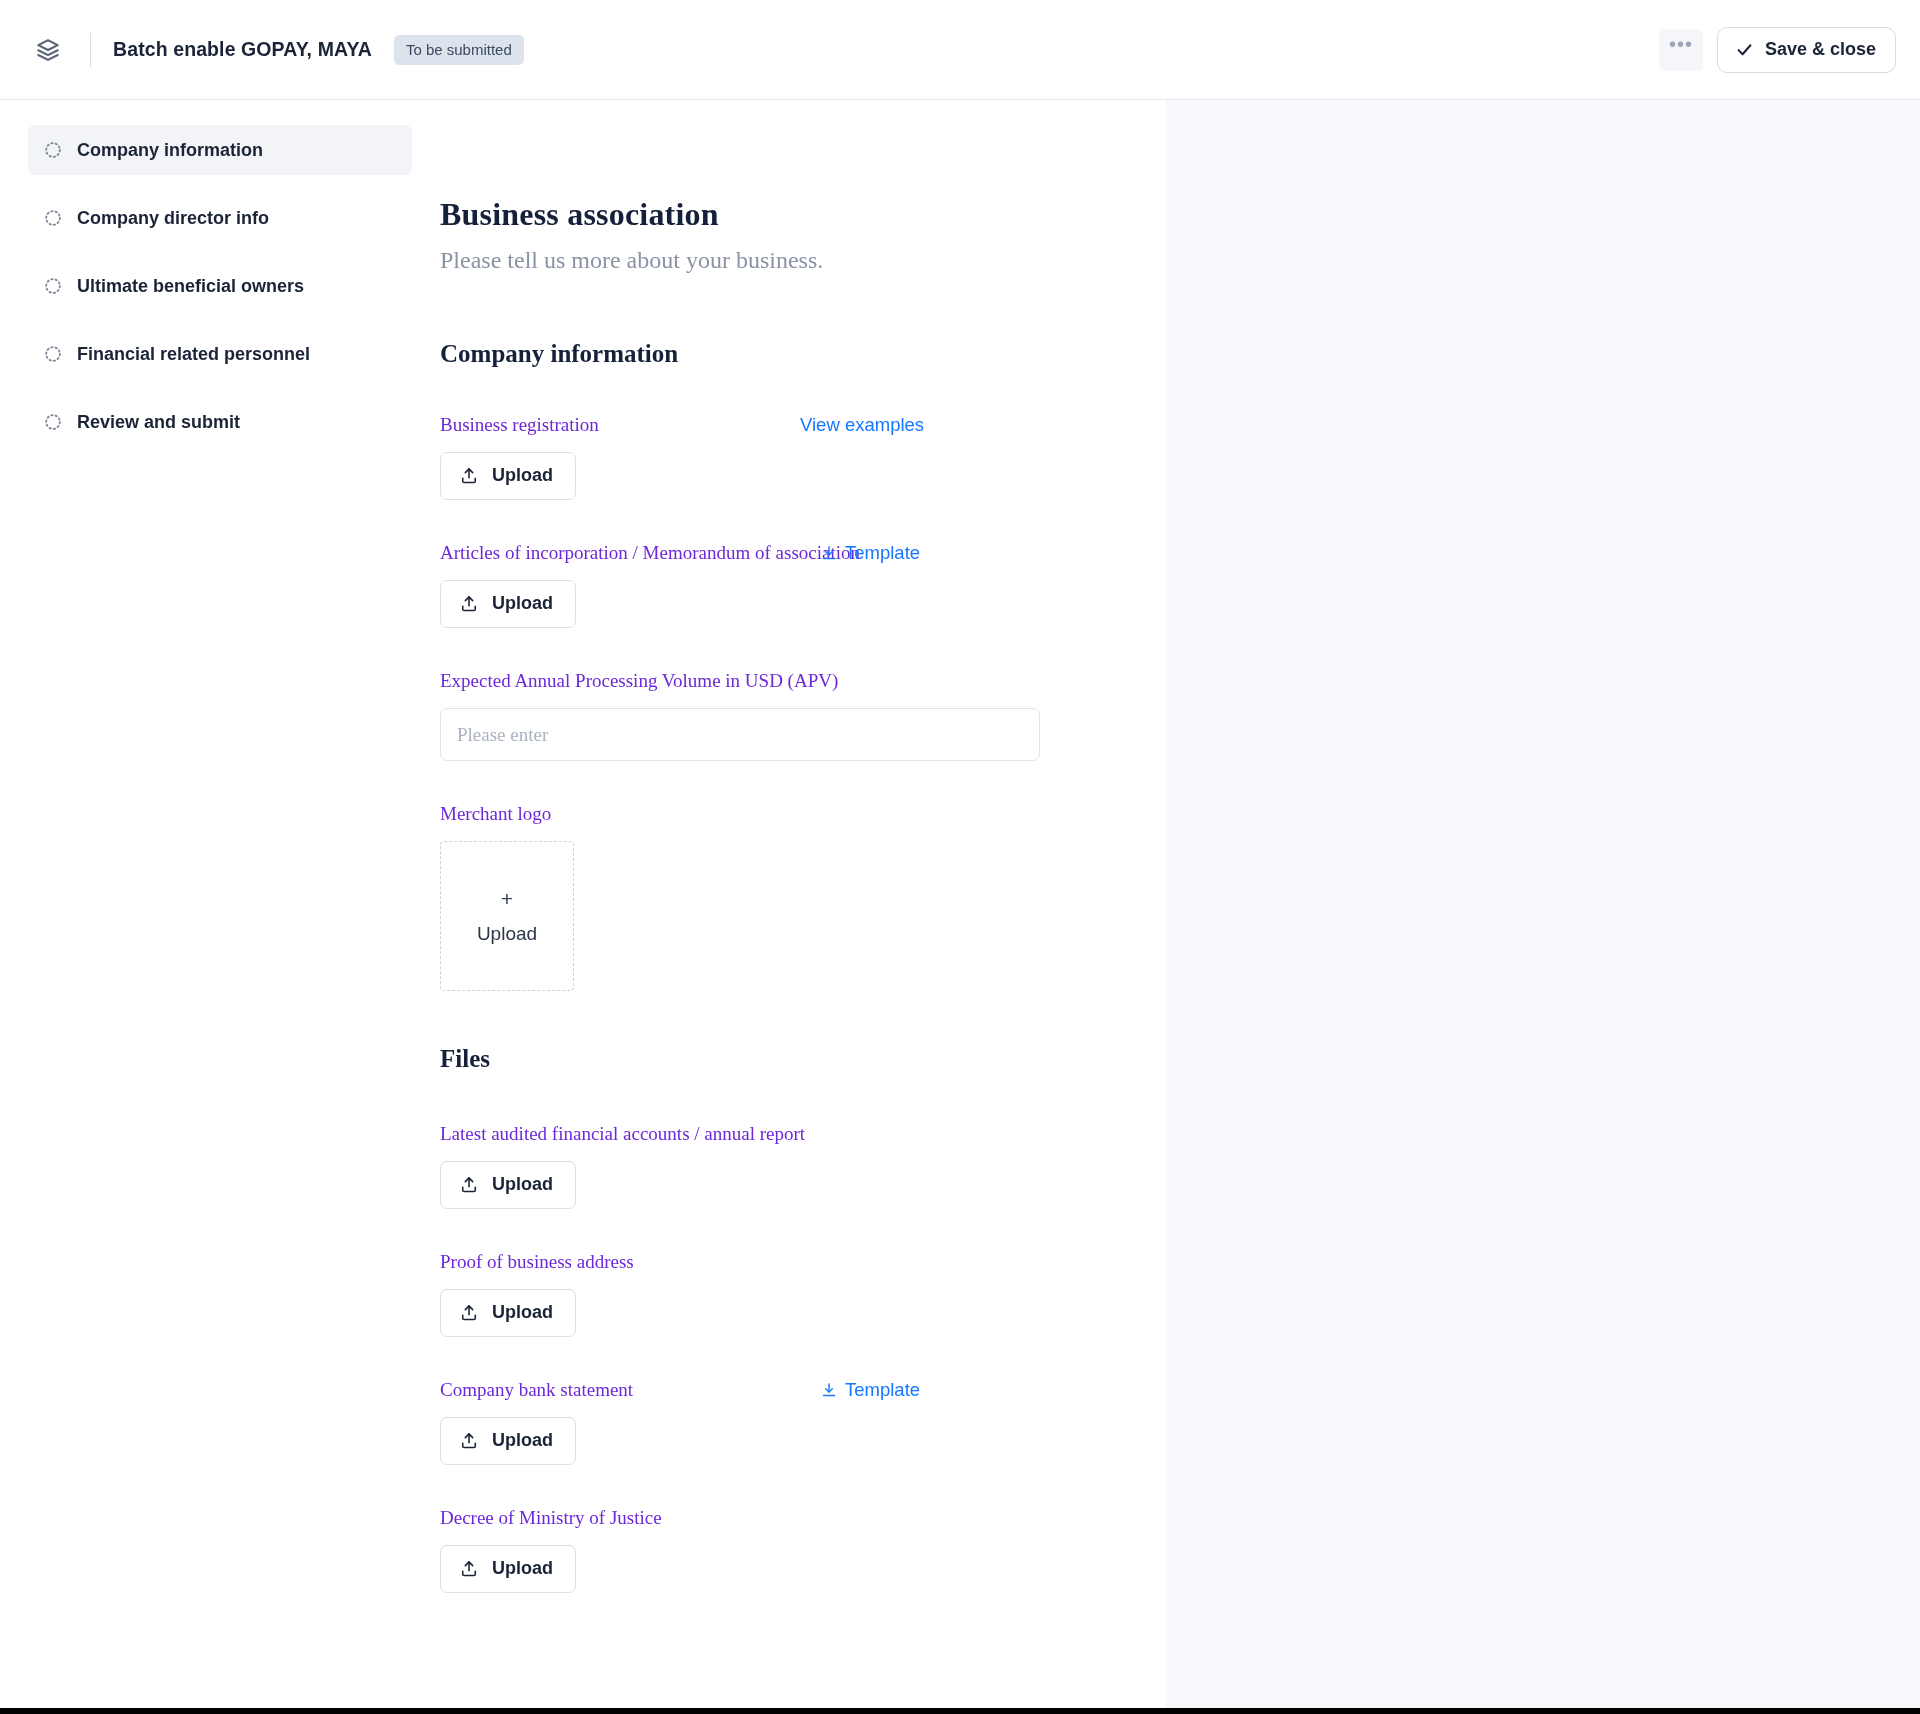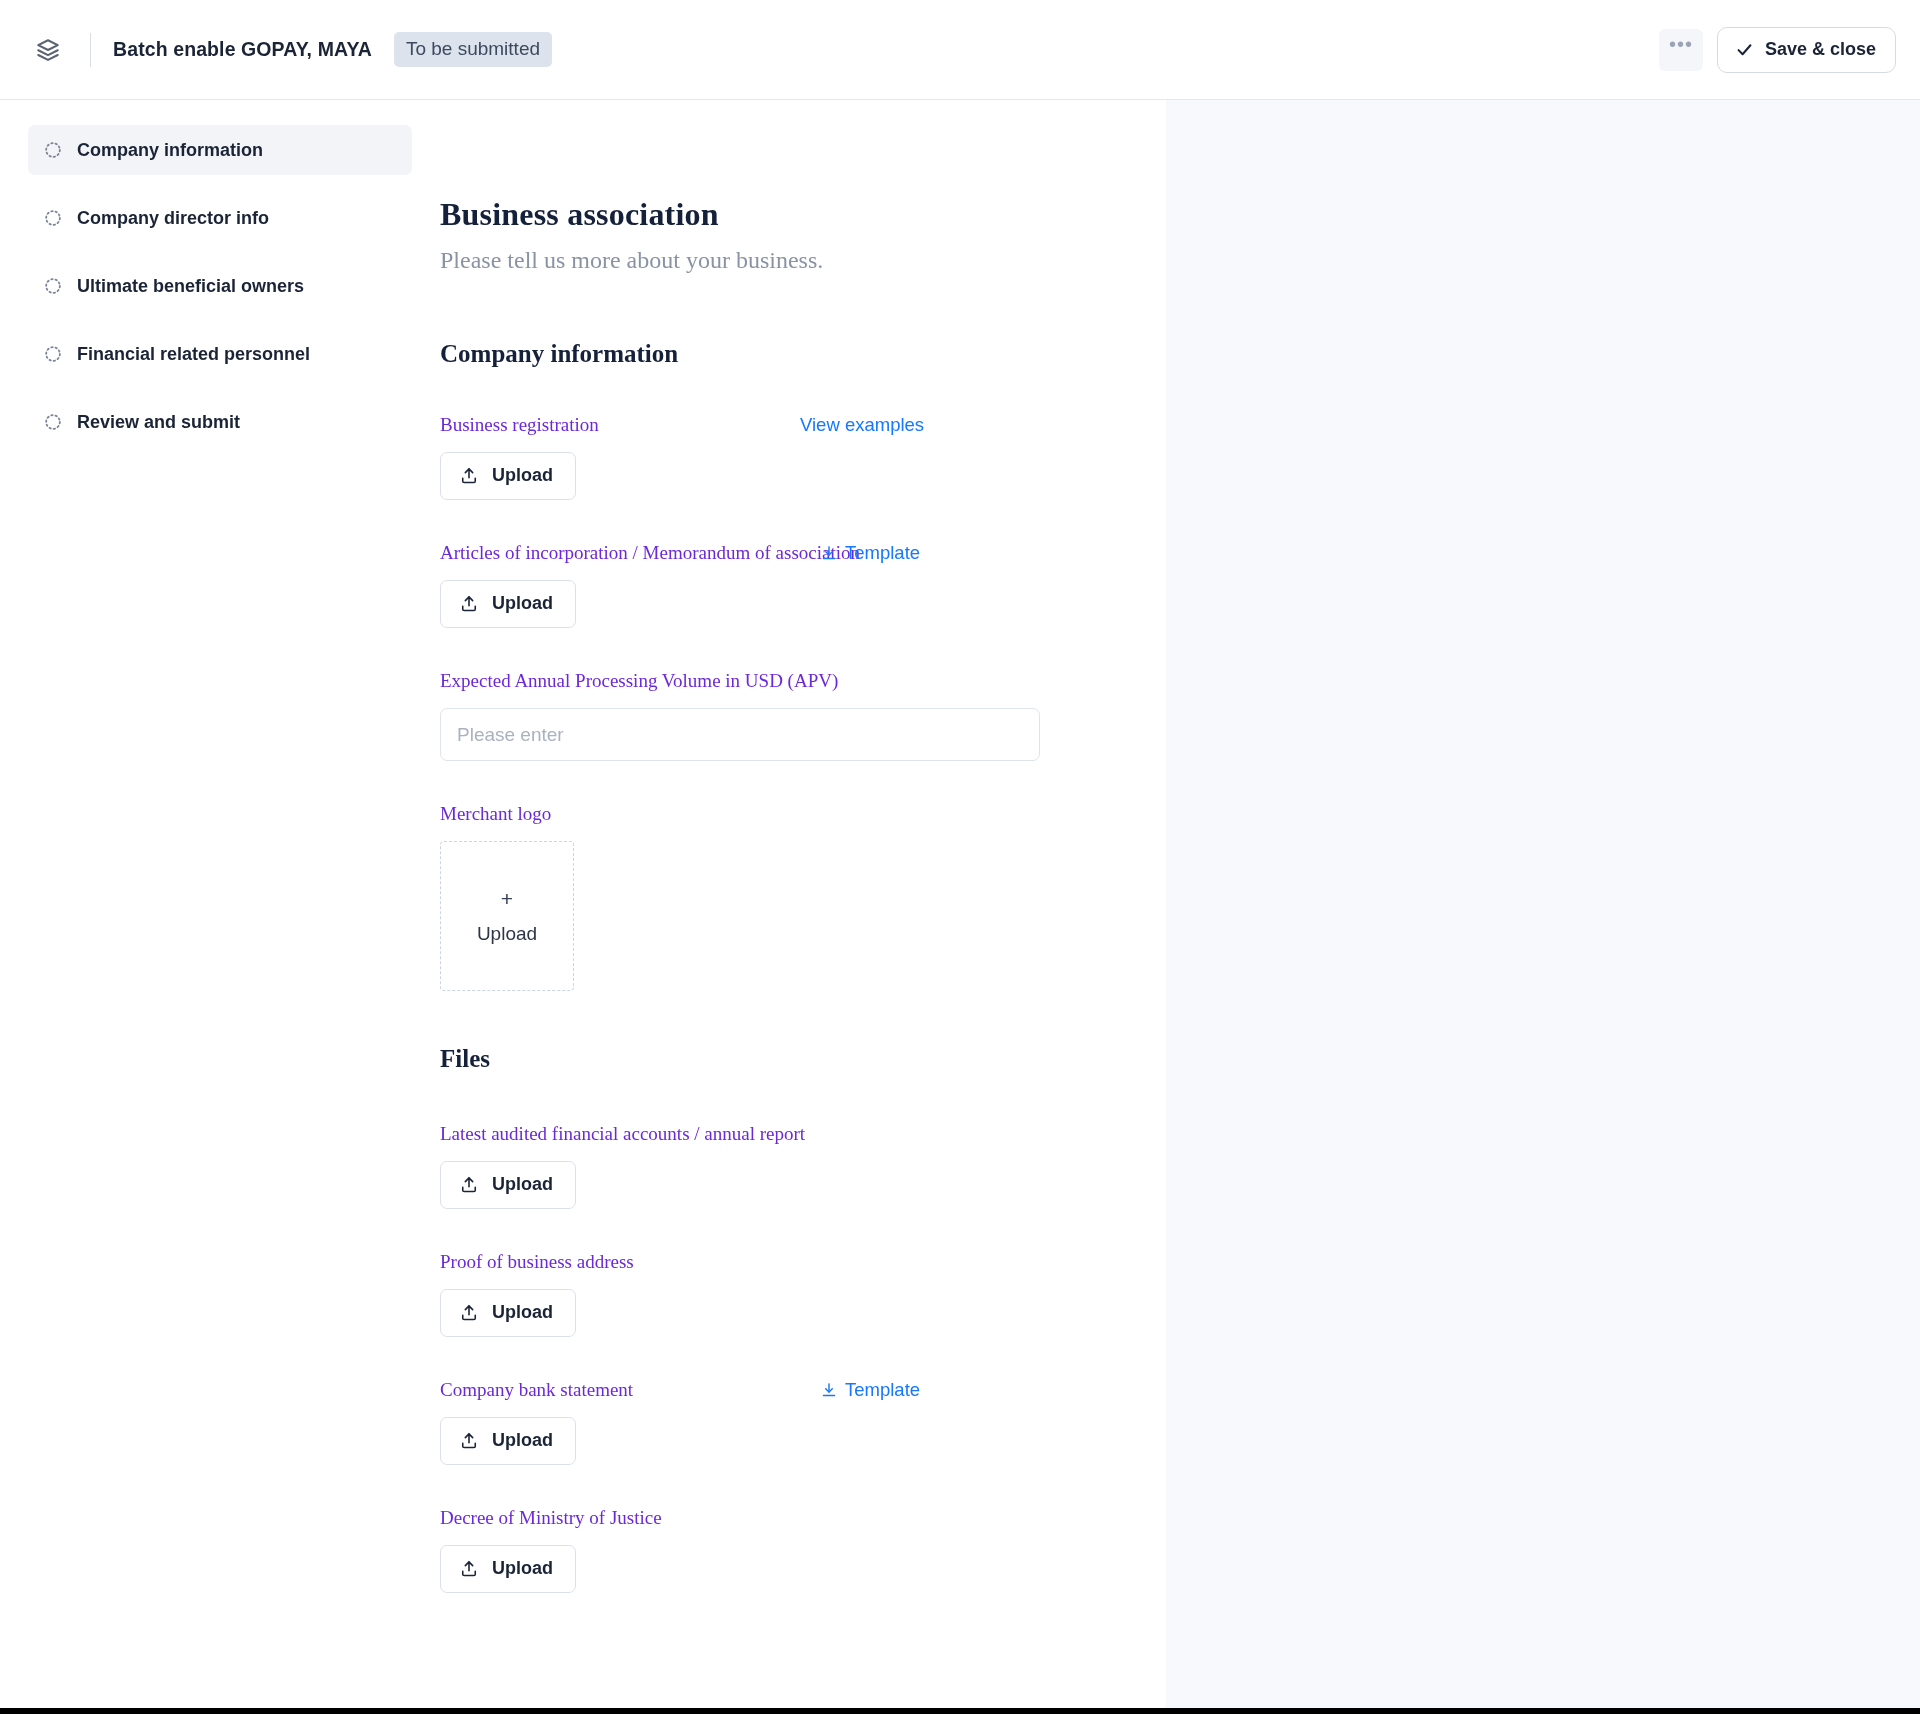--- a/index.html
+++ b/index.html
@@ -41,21 +41,21 @@
     font-size: 19.5px;
     font-weight: bold;
     color: #1b2437;
     letter-spacing: 0.1px;
     white-space: nowrap;
   }
   .status-badge {
     margin-left: 22px;
     background: #dde3ec;
     color: #3c4a60;
-    font-size: 19px;
+    font-size: 15px;
     padding: 6px 12px 7px 12px;
     border-radius: 5px;
     white-space: nowrap;
   }
   .header-right {
     margin-left: auto;
     display: flex;
     align-items: center;
     gap: 14px;
   }
@@ -191,21 +191,21 @@
     cursor: pointer;
   }
 
   .text-input {
     width: 600px;
     height: 53px;
     border: 1px solid #dfe3ea;
     border-radius: 7px;
     background: #fff;
     padding: 0 16px;
-    font-family: Liberation Sans, sans-serif;
+    font-family: Liberation Serif, serif;
     font-size: 19px;
     color: #1b2437;
     outline: none;
   }
   .text-input::placeholder { color: #aab2c0; }
 
   .logo-drop {
     width: 134px;
     height: 150px;
     border: 1px dashed #c9d4e4;

